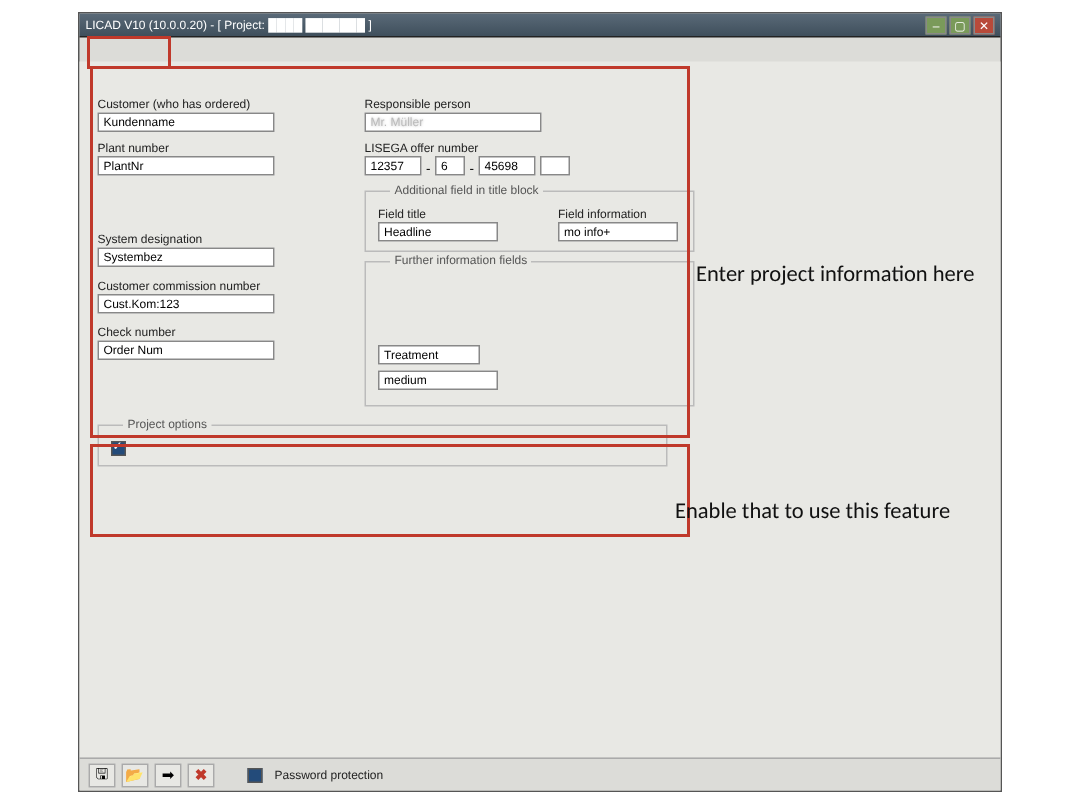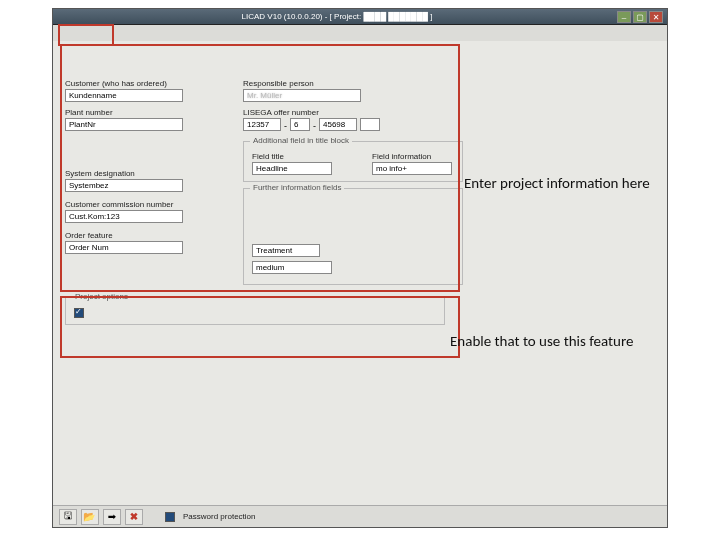--- a/index.html
+++ b/index.html
@@ -22,21 +22,21 @@
   .titlebar {
     height: 16px;
     background: linear-gradient(#5a6a78,#3f4f5c);
     color: #fff;
     font-size: 8px;
     display: flex;
     align-items: center;
     padding: 0 4px;
     border-bottom: 1px solid #222;
   }
-  .titlebar .t-left { flex: 1; text-align: center; }
+  .titlebar .t-left { flex: 1; text-align: left; }
   .titlebar .win-btns { display:flex; gap:2px; }
   .titlebar .win-btn { width:14px; height:12px; font-size:8px; text-align:center; line-height:12px; border:1px solid #888; }
   .wb-min { background:#7a9a5a; color:#fff; }
   .wb-max { background:#7a9a5a; color:#fff; }
   .wb-close { background:#b84a3a; color:#fff; }
   .tabbar {
     display: flex;
     background: #d8d8d4;
     border-bottom: 1px solid #aaa;
     height: 16px;
@@ -77,21 +77,21 @@
   .w30  { width: 20px; }
   .fieldset {
     border: 1px solid #bbb;
     position: relative;
     padding: 10px 8px 6px 8px;
     margin-top: 4px;
     background: #e8e8e4;
   }
   .fieldset .legend {
     position: absolute;
-    top: -6px; left: 6px;
+    top: -6px; left: 16px;
     font-size: 8px;
     background: #e8e8e4;
     padding: 0 3px;
     color: #555;
   }
   .offer-row { display:flex; gap:3px; align-items:flex-end; }
   .addfld-row { display:flex; gap: 40px; }
   .further-row { margin-bottom:4px; }
   .project-options {
     margin-top: 12px;
@@ -151,21 +151,21 @@
     <div class="win-btns">
       <div class="win-btn wb-min">–</div>
       <div class="win-btn wb-max">▢</div>
       <div class="win-btn wb-close">✕</div>
     </div>
   </div>
 
 
   <div class="content">
 
-    <div class="form-row" style="margin-top:28px;">
+    <div class="form-row" style="margin-top:14px;">
       <div class="field">
         <span class="lbl">Customer (who has ordered)</span>
         <input class="inp w120" value="Kundenname" style="">
       </div>
       <div class="field">
         <span class="lbl">Responsible person</span>
         <input class="inp w120 blur" value="Mr. Müller" style="">
       </div>
     </div>
 
@@ -188,21 +188,21 @@
     </div>
 
     <div class="form-row" style="margin-top:6px; align-items:center;">
       <div class="field">
         <span class="lbl">System designation</span>
         <input class="inp w120" value="Systembez" style="">
         <div style="height:8px"></div>
         <span class="lbl">Customer commission number</span>
         <input class="inp w120" value="Cust.Kom:123" style="">
         <div style="height:8px"></div>
-        <span class="lbl">Order feature</span>
+        <span class="lbl">Check number</span>
         <input class="inp w120" value="Order Num" style="">
       </div>
 
       <div style="flex:0 0 220px;">
         <div class="fieldset">
           <span class="legend">Additional field in title block</span>
           <div class="addfld-row">
             <div class="field">
               <span class="lbl">Field title</span>
               <input class="inp" style="width: 80px;" value="Headline">

